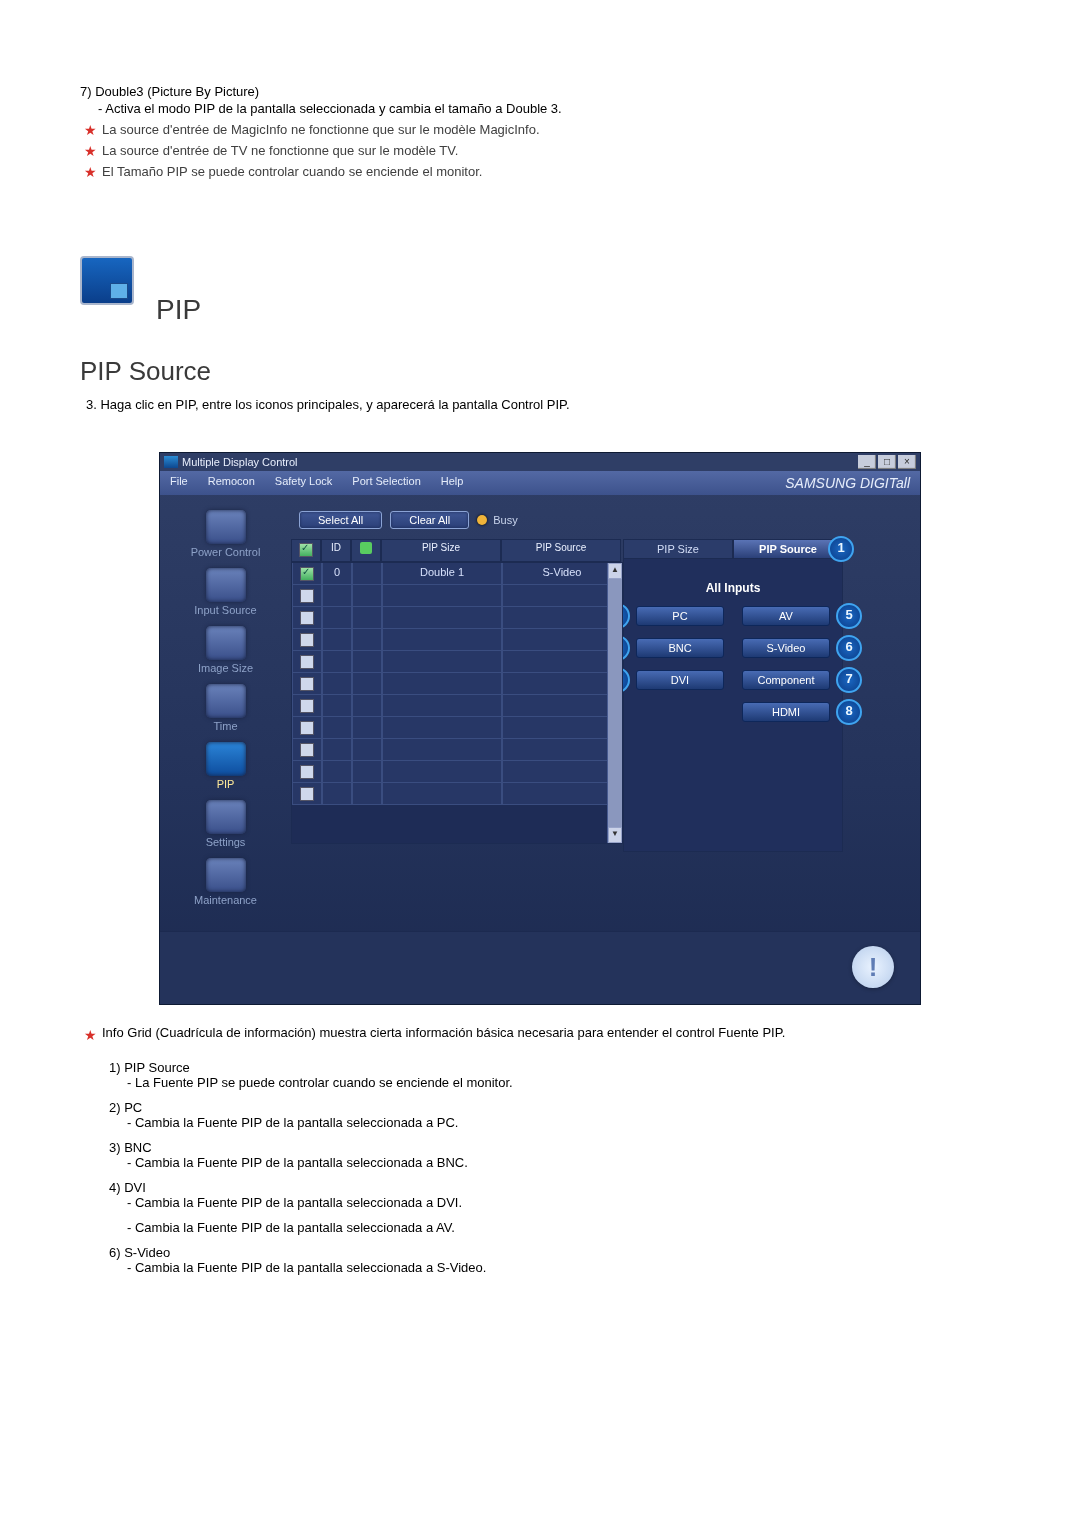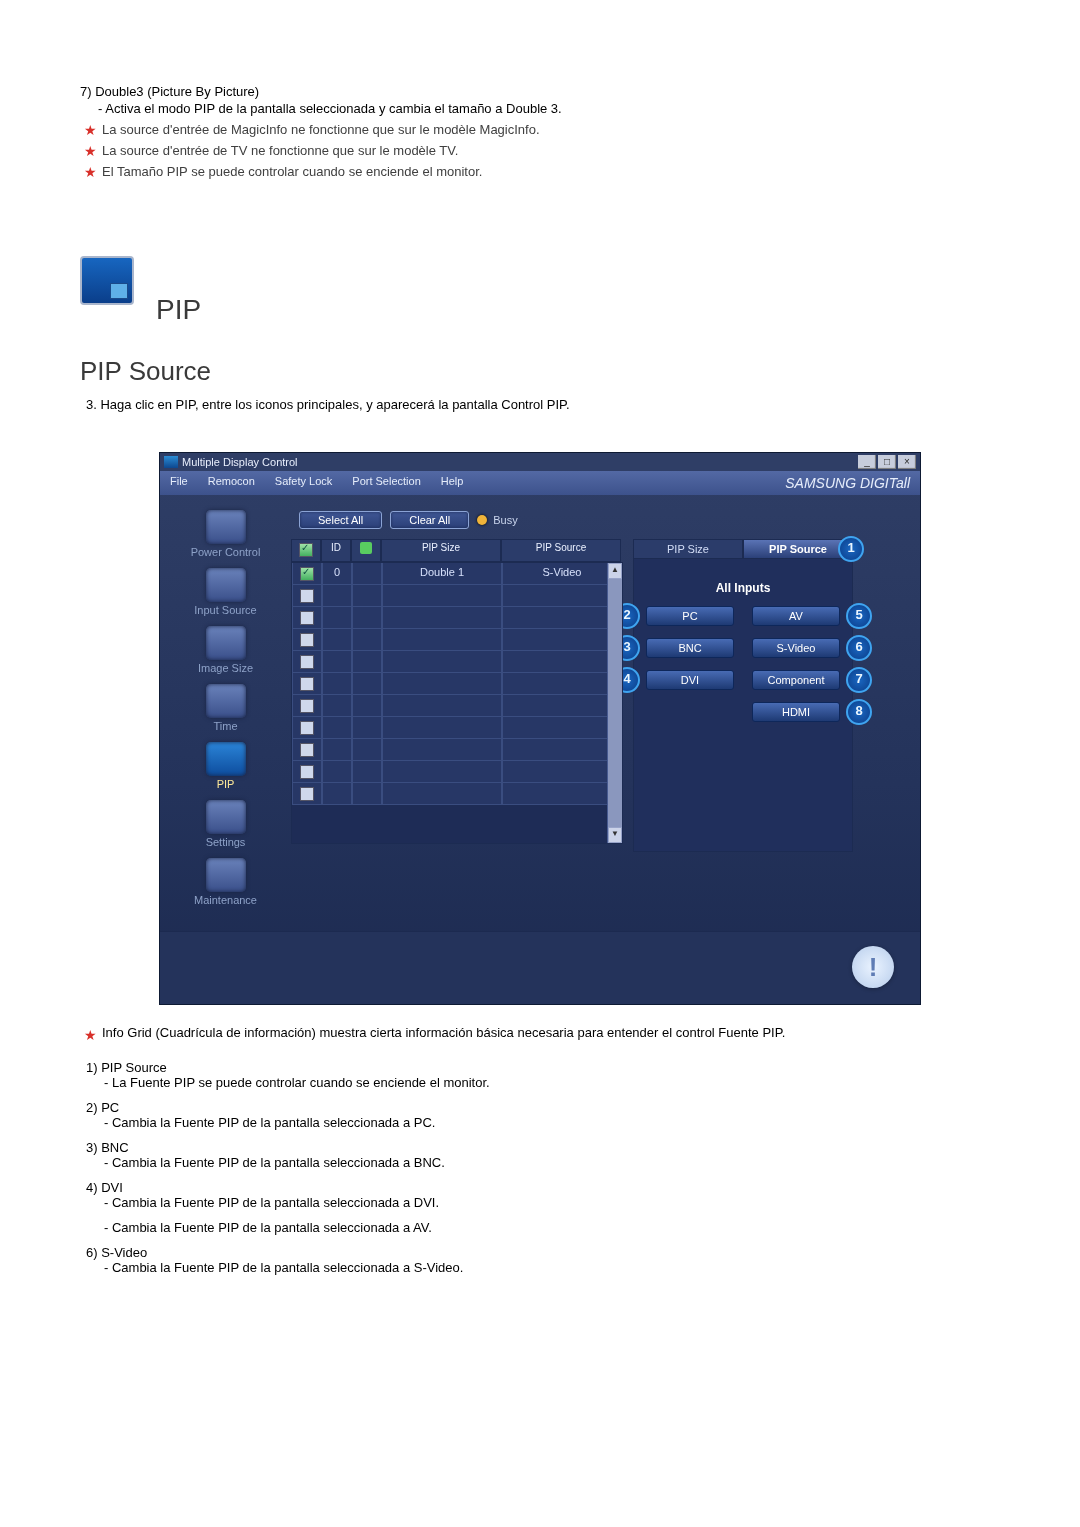--- a/index.html
+++ b/index.html
@@ -63,21 +63,21 @@
     flex:1; padding:12px 12px 26px 0;
   }
   .toprow{ display:flex; gap:8px; margin:4px 0 10px 8px;}
   .pill{
     padding:2px 18px; border:1px solid #8ba3d5; border-radius:3px;
     background:linear-gradient(#3f5694,#2b4078); color:#fff; font-size:11px;
     box-shadow: 0 0 3px #1a2a55 inset;
   }
   .busy{ display:flex; align-items:center; gap:6px;}
   .dot{ width:10px; height:10px; border-radius:50%; background:#f0b43a; box-shadow:0 0 3px #000;}
-  .grids{ display:flex; gap:10px;}
+  .grids{ display:flex; }
   .grid-col{ }
   .grid-head{
     display:grid; grid-template-columns: 30px 30px 30px 120px 120px;
     font-size:10px;
   }
   .gh{ border:1px solid #1c2b52; padding:2px 2px; text-align:center; background:#2b3c6a; color:#eaf0ff;}
   .grid-rows{ height:280px; overflow:hidden; position:relative; background:#1e2c56; border:1px solid #1c2b52;}
   .grow{ display:grid; grid-template-columns:30px 30px 30px 120px 120px; height:22px; }
   .gc{ border:1px solid #3a4d80; border-top:none; text-align:center; padding-top:3px; color:#d6e0fb; background:#273766;}
   .cb{ width:12px; height:12px; border:1px solid #556; background:#cfd8ec; margin:1px auto 0 auto; display:block;}
@@ -106,21 +106,21 @@
     box-shadow: 0 1px 4px rgba(0,0,0,.3);
     position:absolute; right:26px; bottom:16px;
     display:flex; align-items:center; justify-content:center;
     color:#5f7cb4; font-size:26px; font-weight:bold;
   }
   .footer-area{ height:72px; position:relative; background:#24335b; border-top:1px solid #1c2a50;}
   .num-circle{ width:22px; height:22px; border-radius:50%; border:2px solid #3fa4f0; color:#eaf6ff;
     font-weight:bold; text-align:center; line-height:20px; font-size:13px;
     background:radial-gradient(#1a67c2,#0b3d88);}
 
-  ol.list { list-style:none; padding-left: 6px; margin-top: 12px;}
+  ol.list { list-style:none; padding-left: 6px; margin-top: 12px; margin-left: 23px;}
   ol.list li { margin-bottom: 10px; }
   .lbl{ display:block; }
 </style>
 </head>
 <body>
 
 <div class="num-item">7)  Double3 (Picture By Picture)</div>
 <div class="sub">- Activa el modo PIP de la pantalla seleccionada y cambia el tamaño a Double 3.</div>
 <div class="star-line">La source d'entrée de MagicInfo ne fonctionne que sur le modèle MagicInfo.</div>
 <div class="star-line">La source d'entrée de TV ne fonctionne que sur le modèle TV.</div>

